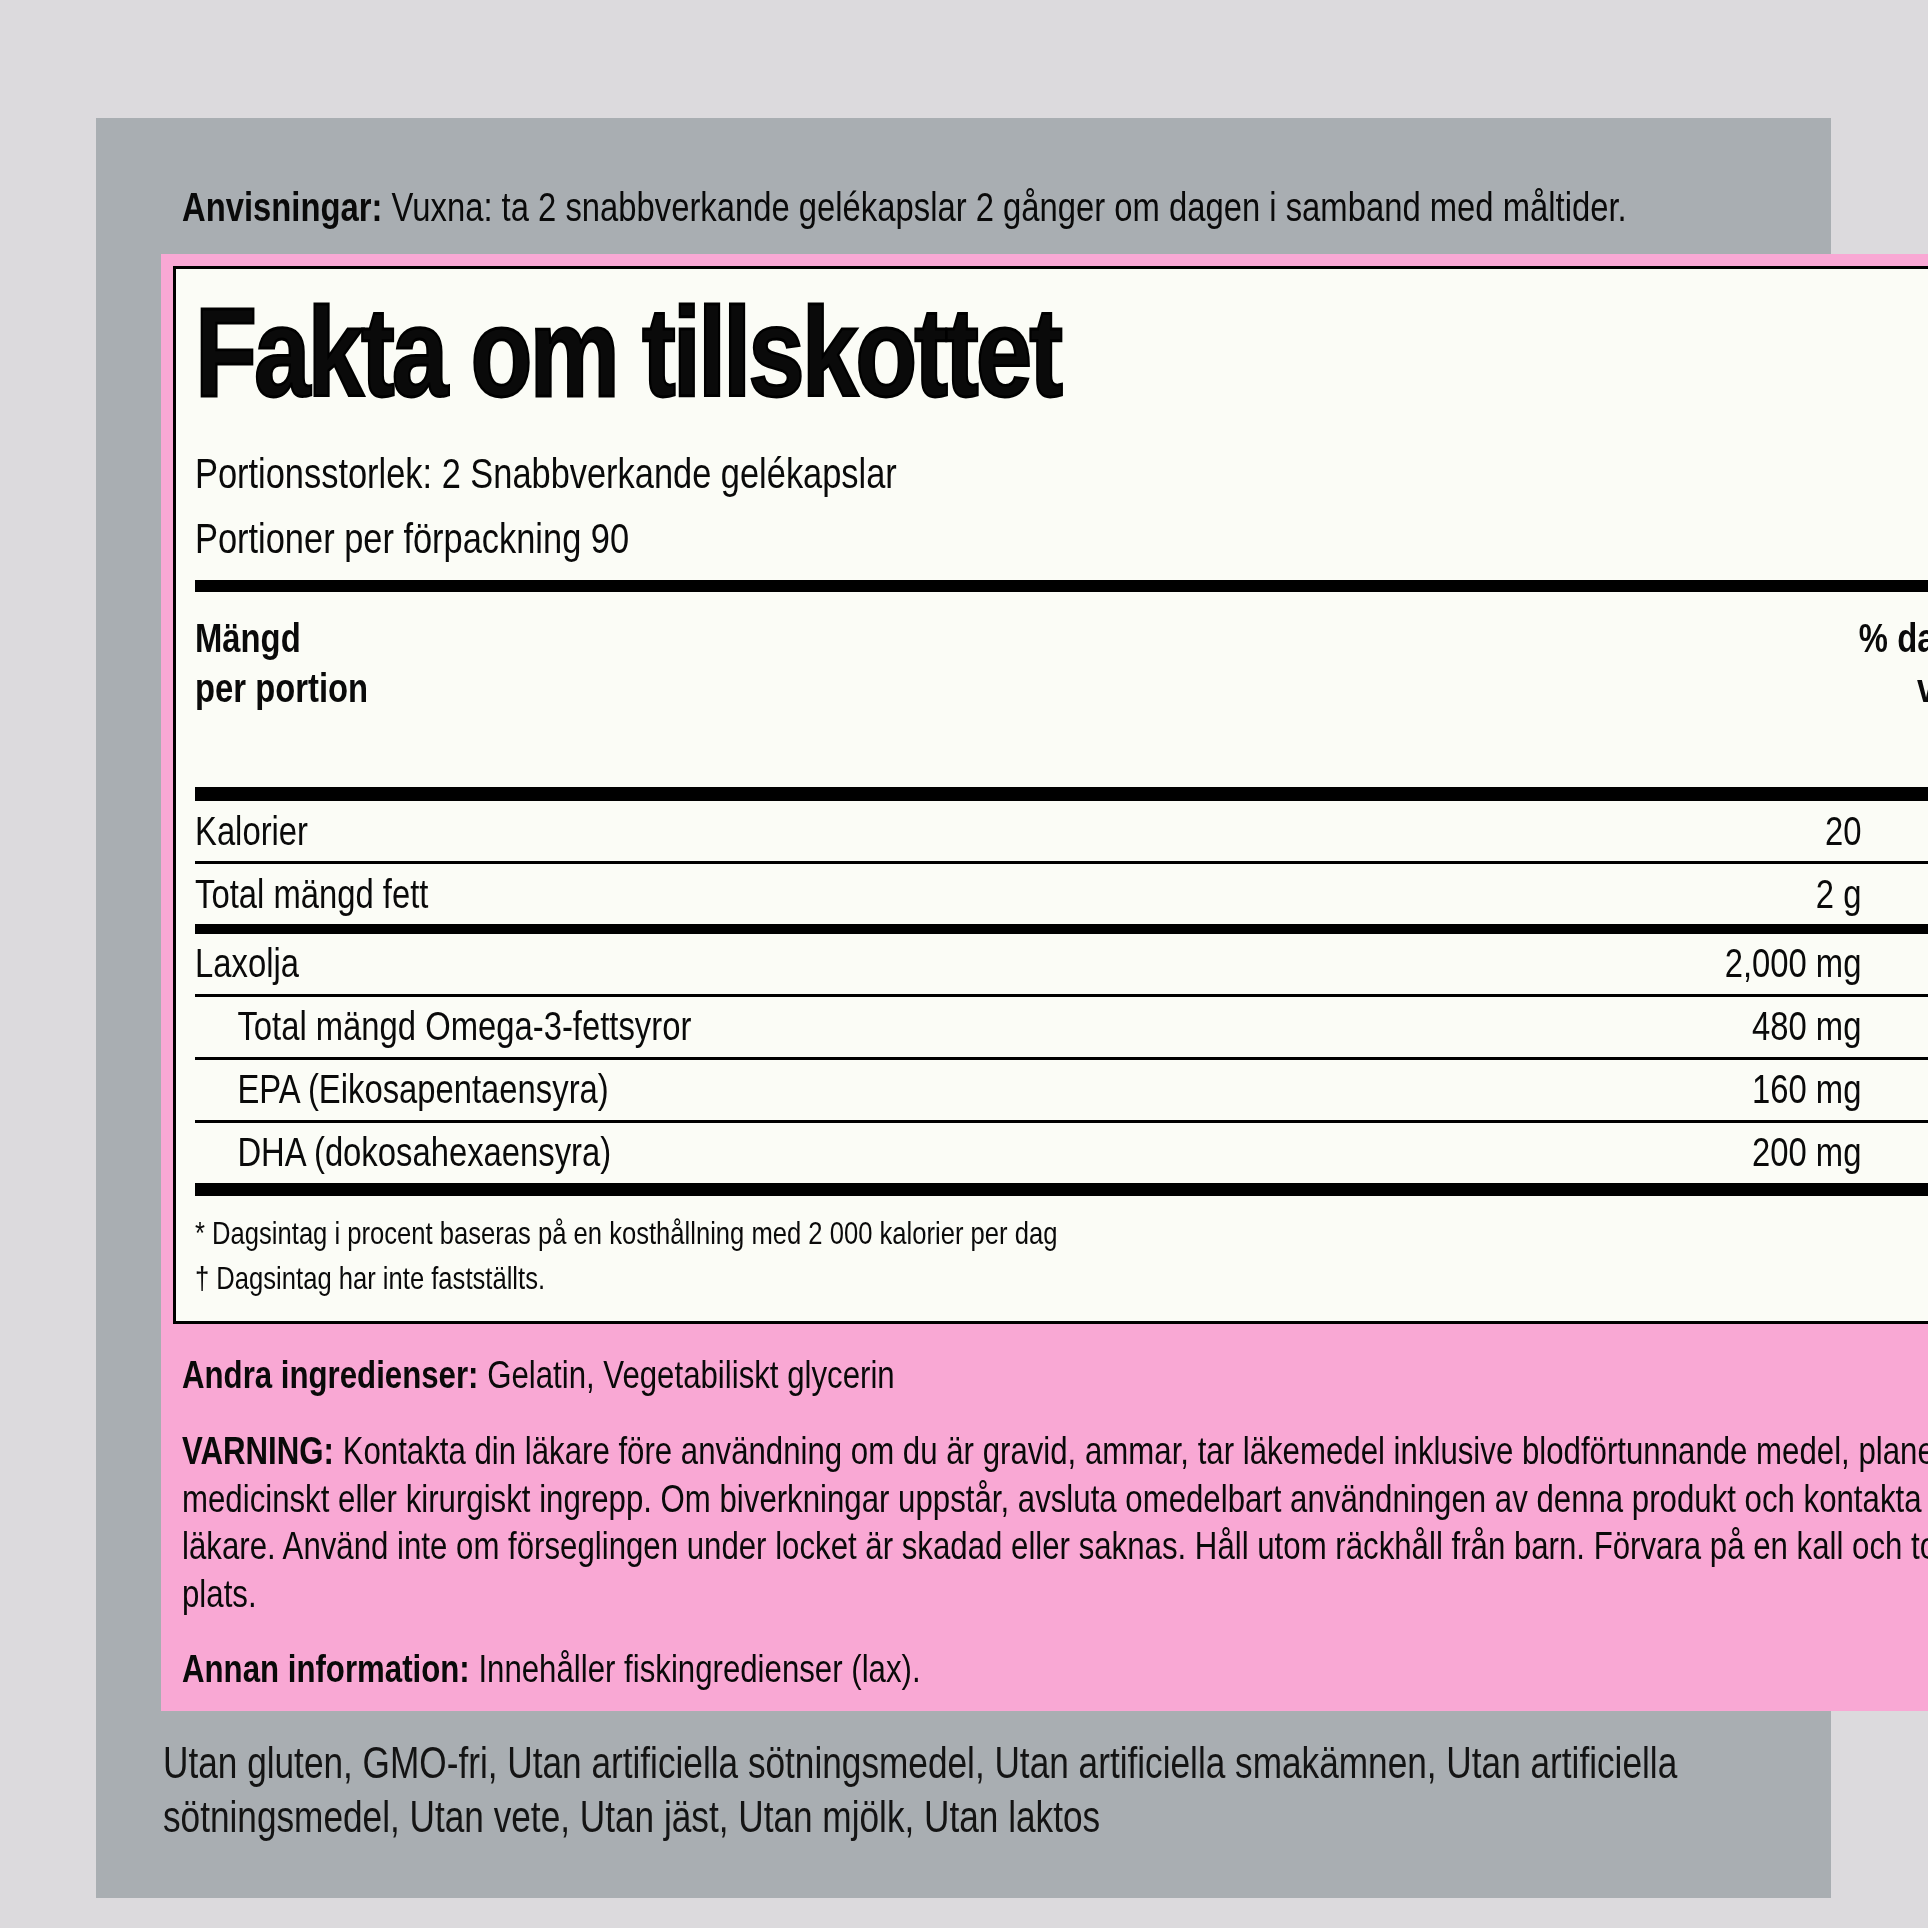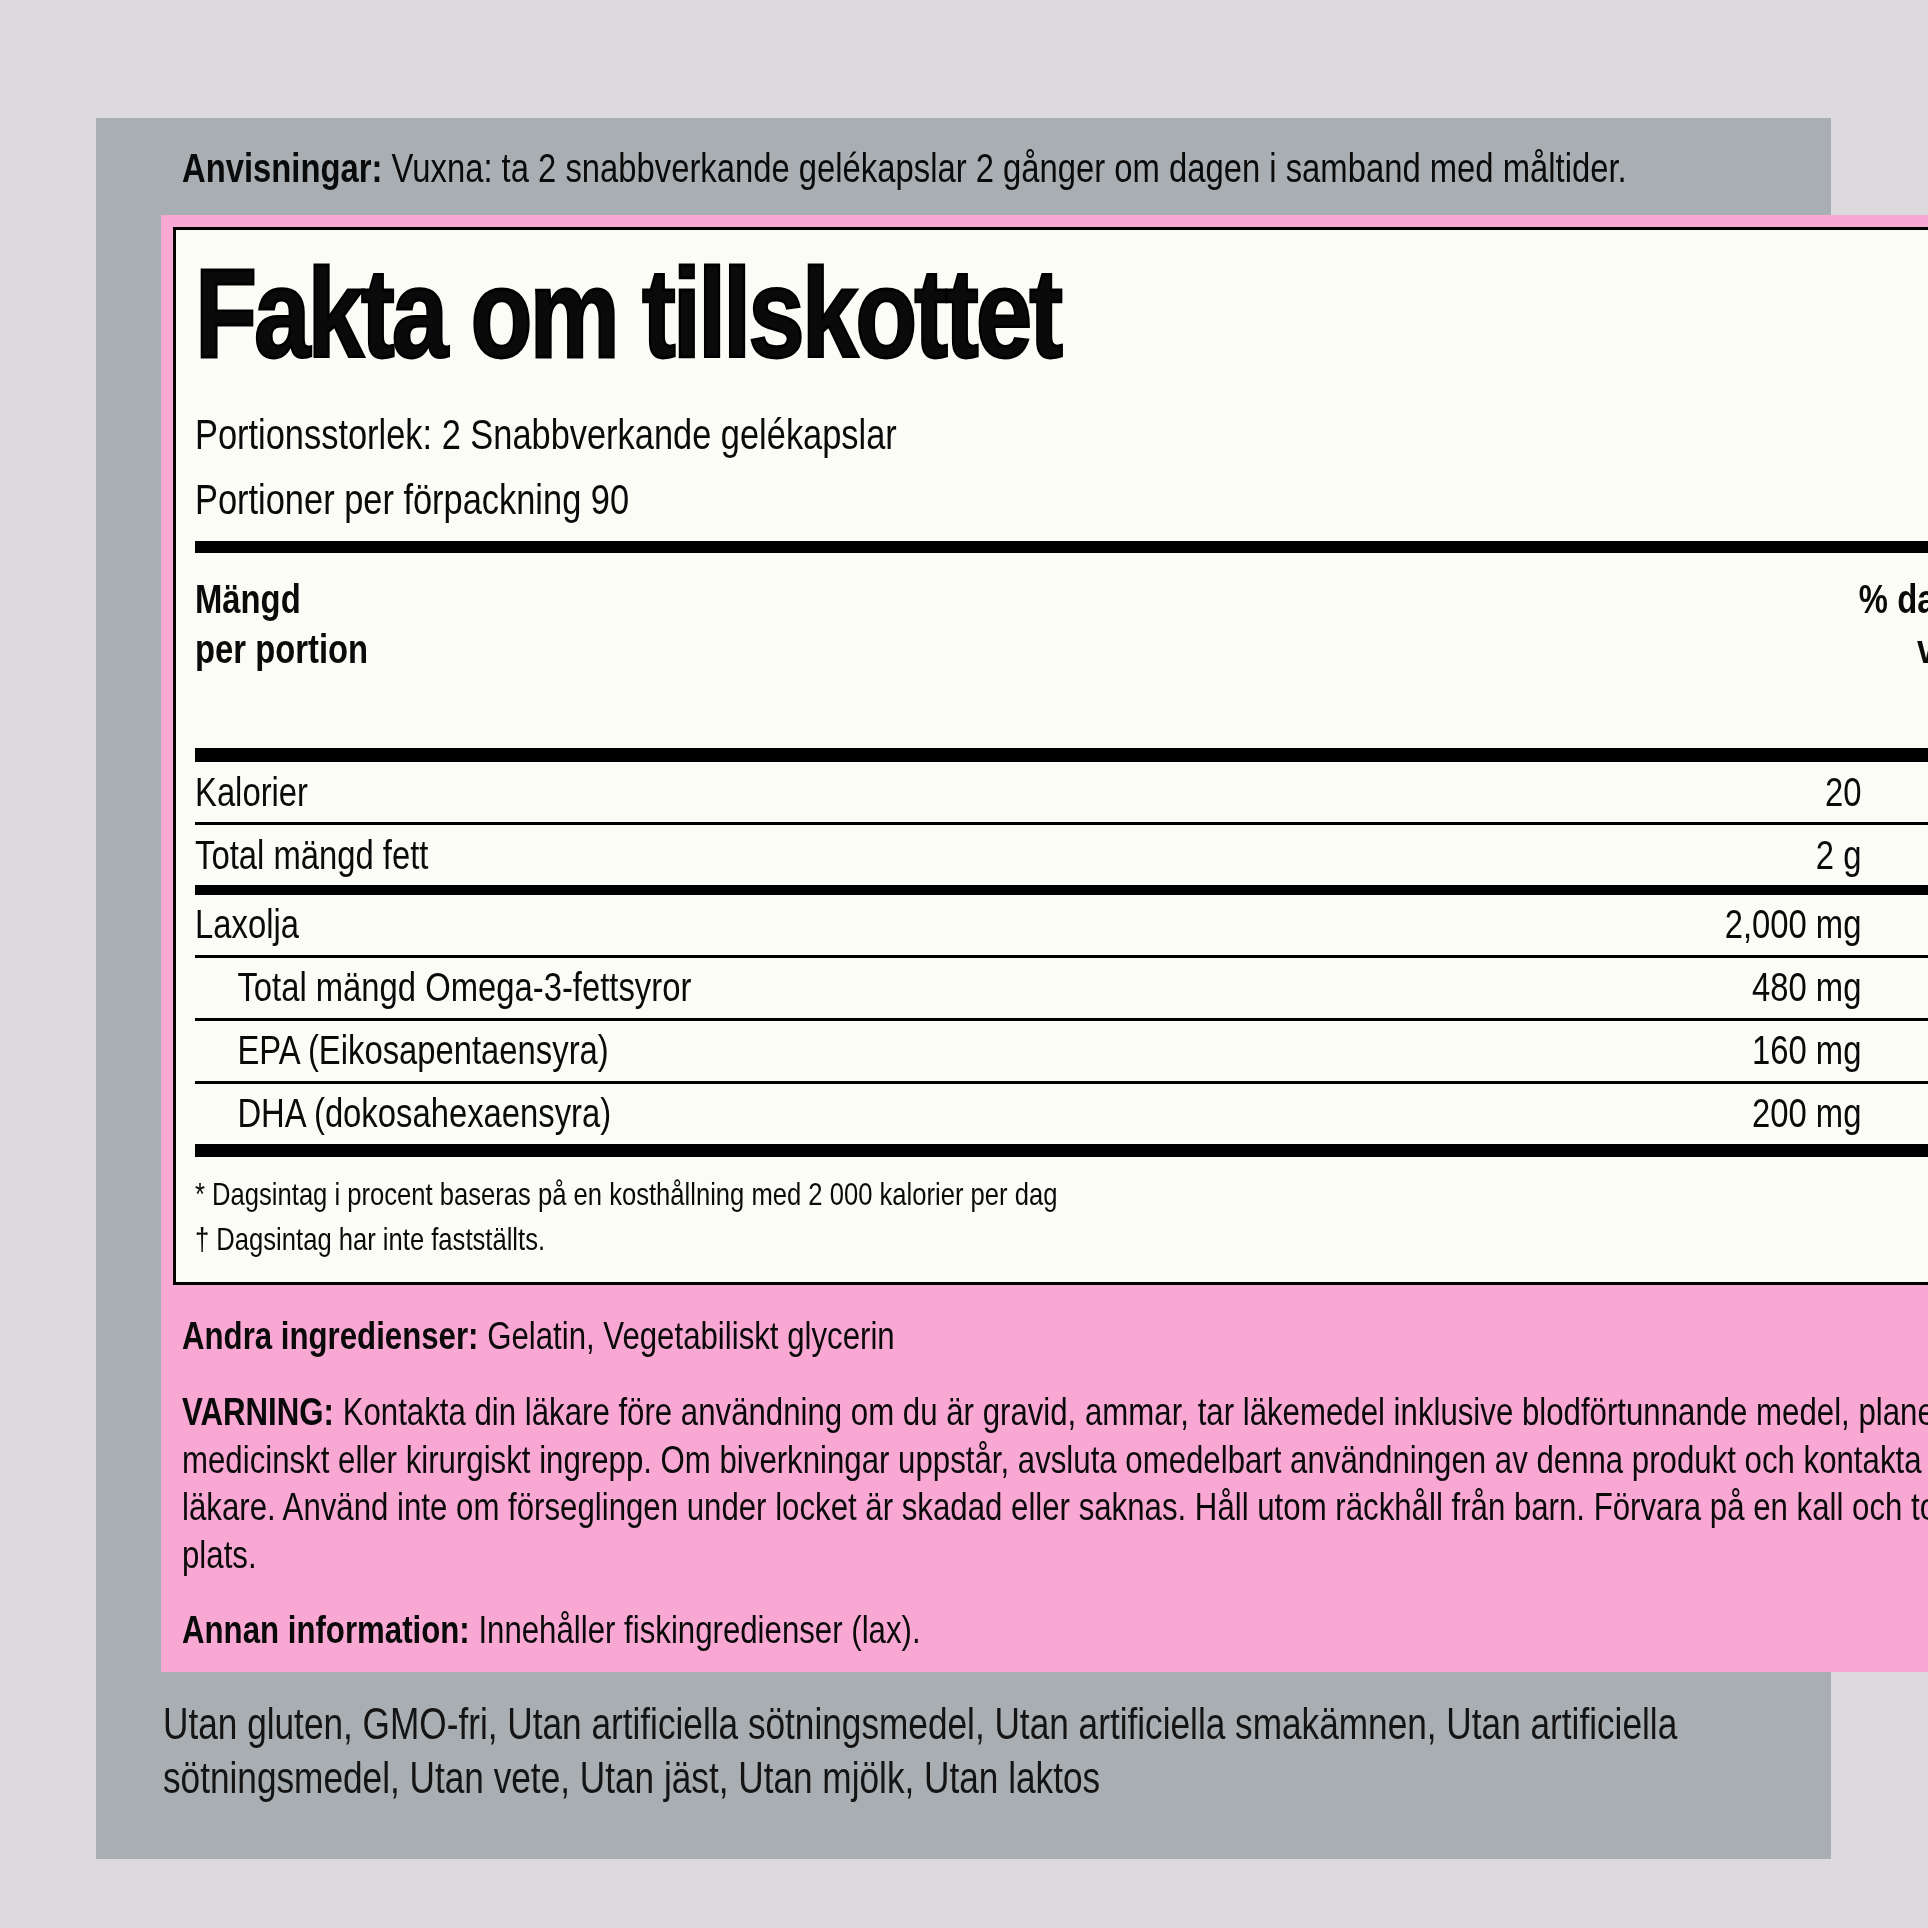--- a/index.html
+++ b/index.html
@@ -13,21 +13,21 @@
     overflow: hidden;
   }
   .gray-panel {
     position: absolute;
     left: 96px;
     top: 118px;
     width: 1735px;
     min-height: 1693px;
     background: #a9aeb2;
     box-sizing: border-box;
-    padding: 27px 65px 55px 65px;
+    padding: 66px 65px 55px 65px;
   }
   
   .cxp {
     width: 125%;
     transform: scaleX(0.8);
     transform-origin: 0 0;
   }
   .directions {
     font-size: 41px;
     line-height: 1.15;

